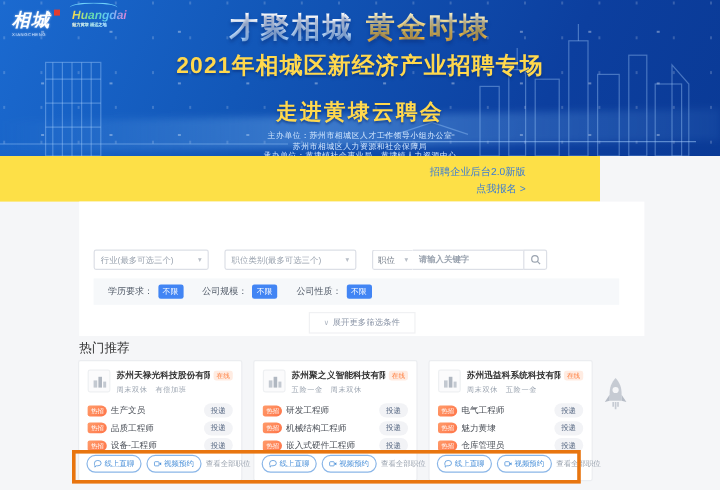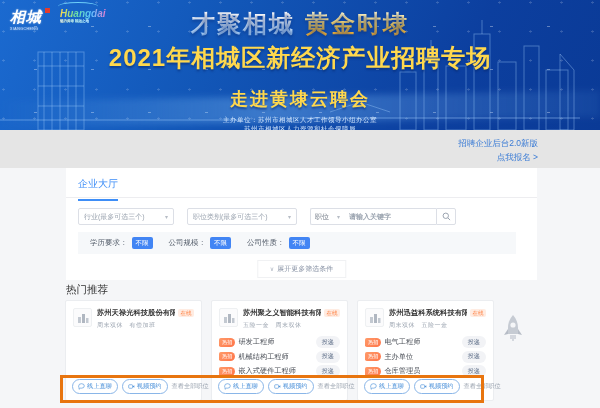--- a/index.html
+++ b/index.html
@@ -44,29 +44,29 @@
   .logo-hd .sub { display:block; font-size:3.5px; color:#bfe0ff; -webkit-text-fill-color:#bfe0ff; font-style:normal; }
 
   .banner-titles { position:absolute; left:0; right:0; top:12px; text-align:center; }
   .bt-main { font-size:24px; font-weight:bold; letter-spacing:2px; line-height:1; }
   .bt-main .t1 { background:linear-gradient(180deg,#ffffff 20%,#a8d4ff 90%);
     -webkit-background-clip:text; background-clip:text; color:transparent;
     text-shadow:0 2px 3px rgba(8,40,110,.45); }
   .bt-main .t2 { background:linear-gradient(180deg,#fff3c0 15%,#ffcf4a 60%,#f0a92d 95%);
     -webkit-background-clip:text; background-clip:text; color:transparent;
     text-shadow:0 2px 3px rgba(8,40,110,.45); margin-left:10px; }
-  .bt-line2 { margin-top:6px; font-size:24px; font-weight:bold; color:#ffd84d; letter-spacing:1px;
+  .bt-line2 { margin-top:6px; font-size:19px; font-weight:bold; color:#ffd84d; letter-spacing:1px;
     text-shadow:0 1.5px 2px rgba(8,40,110,.55); }
   .bt-line3 { margin-top:13px; font-size:18px; font-weight:bold; color:#ffd84d; letter-spacing:2px;
     text-shadow:0 1.5px 2px rgba(8,40,110,.55); }
   .bt-orgs { margin-top:5px; line-height:8.5px; }
   .bt-orgs div { font-size:6.5px; color:#d6e9ff; letter-spacing:.5px; }
 
   
-  .topstrip { position:absolute; left:0; top:130px; width:600px; height:38px; background:#e5e5e5; }
+  .topstrip { position:absolute; left:0; top:130px; width:500px; height:38px; background:#fde047; }
   .topstrip a { position:absolute; right:62px; font-size:8.5px; color:#3a7bd5; text-decoration:none; cursor:pointer; }
   .topstrip .lk1 { top:8px; }
   .topstrip .lk2 { top:22px; }
 
   
   .panel { position:absolute; left:66px; top:168px; width:471px; height:112px; background:#ffffff; }
   .tabrow { position:absolute; left:0; top:0; right:0; height:30px; border-bottom:1px solid #ededf0; }
   .tab { position:absolute; left:12px; top:9px; font-size:10px; color:#3e8ef7; padding-bottom:8px;
     border-bottom:2px solid #3e8ef7; cursor:pointer; }
 
@@ -186,23 +186,20 @@
       </div>
     </div>
   </div>
 
   <div class="topstrip">
     <a class="lk1">招聘企业后台2.0新版</a>
     <a class="lk2">点我报名 &gt;</a>
   </div>
 
   <div class="panel">
-    <div class="tabrow">
-      <span class="tab">企业大厅</span>
-    </div>
 
     <div class="selrow">
       <div class="selbox sb1">
         <span>行业(最多可选三个)</span>
         <span class="caret">▾</span>
       </div>
       <div class="selbox sb2">
         <span>职位类别(最多可选三个)</span>
         <span class="caret">▾</span>
       </div>
@@ -253,20 +250,37 @@
         </svg>
       </div>
       <div class="ch-right">
         <div class="cname-row">
           <span class="cname">苏州天禄光科技股份有限公司</span>
           <span class="cbadge">在线</span>
         </div>
         <div class="cwelfare">周末双休　有偿加班</div>
       </div>
     </div>
+    <div class="jobs">
+      <div class="jobrow">
+        <span class="jtag">热招</span>
+        <span class="jtitle">生产文员</span>
+        <span class="japply">投递</span>
+      </div>
+      <div class="jobrow">
+        <span class="jtag">热招</span>
+        <span class="jtitle">品质工程师</span>
+        <span class="japply">投递</span>
+      </div>
+      <div class="jobrow">
+        <span class="jtag">热招</span>
+        <span class="jtitle">设备-工程师</span>
+        <span class="japply">投递</span>
+      </div>
+    </div>
     <div class="card-foot">
       <span class="pillbtn">
         <svg width="7" height="7" viewBox="0 0 10 10">
             <path d="M5 1a4 3.2 0 0 1 4 3.2A4 3.2 0 0 1 5 7.4H3.2L1.5 9V6.8A3.2 3.2 0 0 1 1 4.2 4 3.2 0 0 1 5 1z" fill="none" stroke="#4a90d9" stroke-width="0.9"></path>
           </svg>
         <span>线上直聊</span>
       </span>
       <span class="pillbtn">
         <svg width="7" height="7" viewBox="0 0 10 10">
             <rect x="1" y="2.5" width="5.5" height="5" rx="1" fill="none" stroke="#4a90d9" stroke-width="0.9"></rect>
@@ -348,21 +362,21 @@
       </div>
     </div>
     <div class="jobs">
       <div class="jobrow">
         <span class="jtag">热招</span>
         <span class="jtitle">电气工程师</span>
         <span class="japply">投递</span>
       </div>
       <div class="jobrow">
         <span class="jtag">热招</span>
-        <span class="jtitle">主办单位</span>
+        <span class="jtitle">魅力黄埭</span>
         <span class="japply">投递</span>
       </div>
       <div class="jobrow">
         <span class="jtag">热招</span>
         <span class="jtitle">仓库管理员</span>
         <span class="japply">投递</span>
       </div>
     </div>
     <div class="card-foot">
       <span class="pillbtn">

